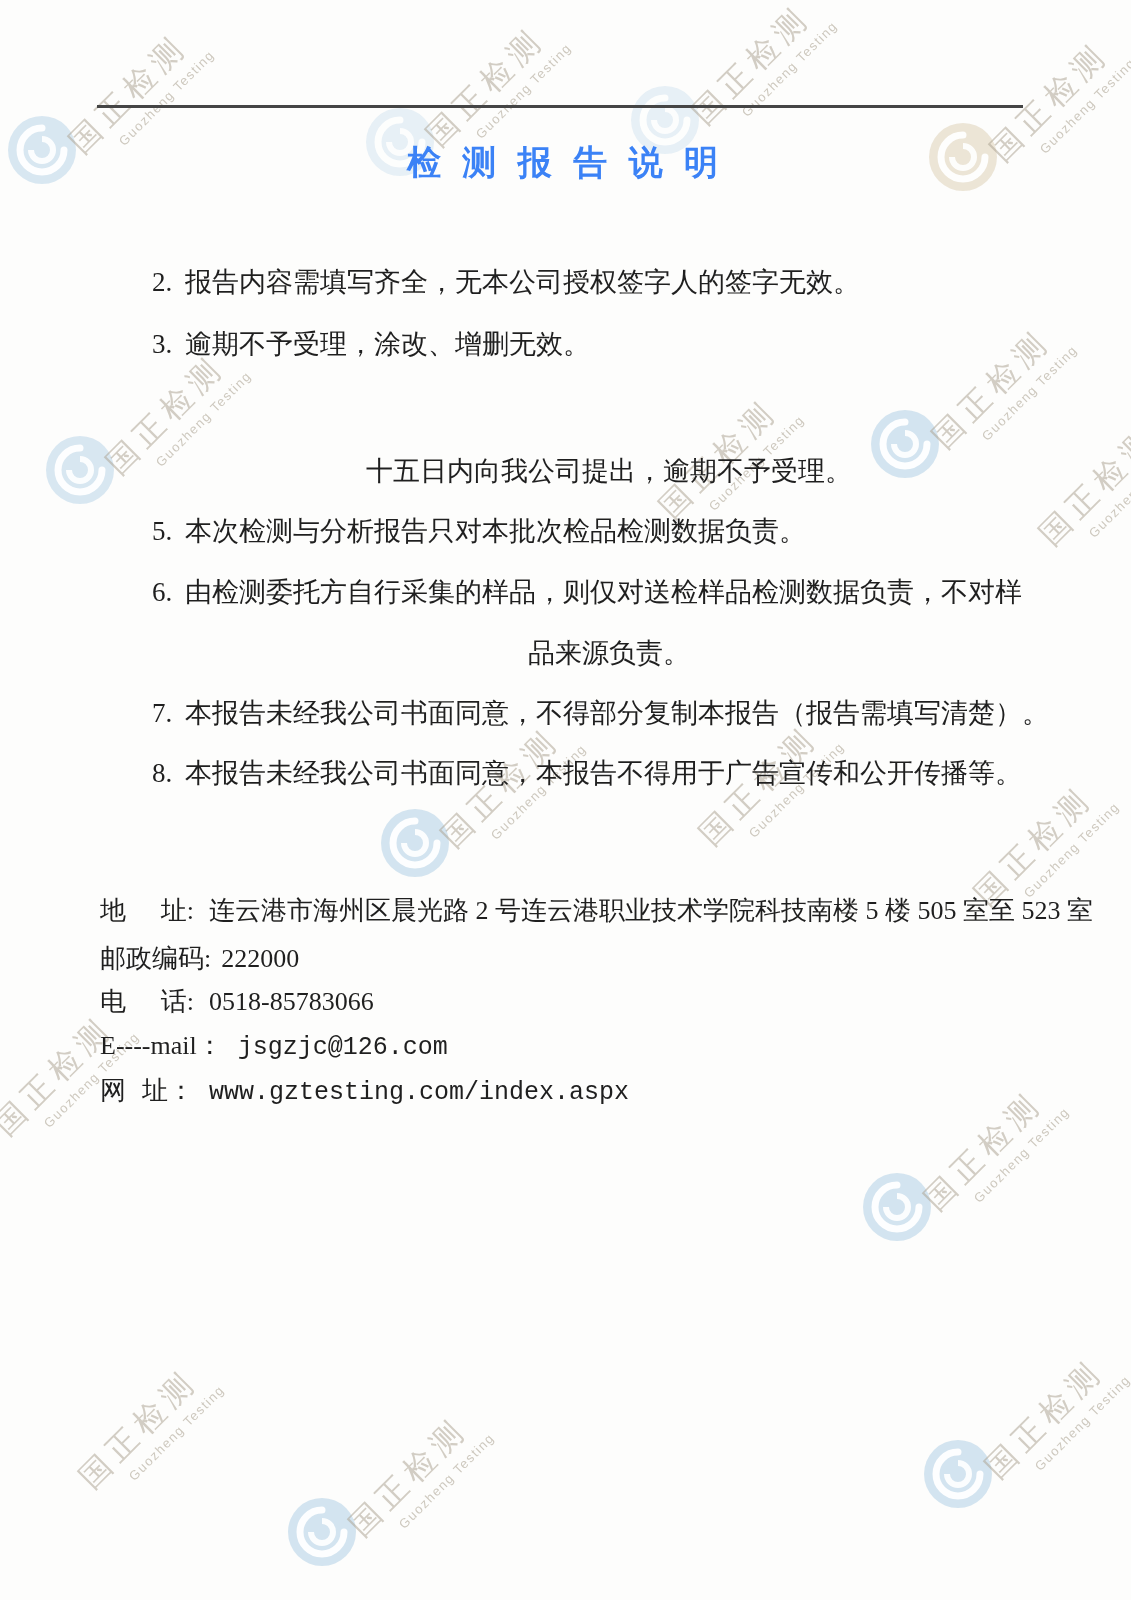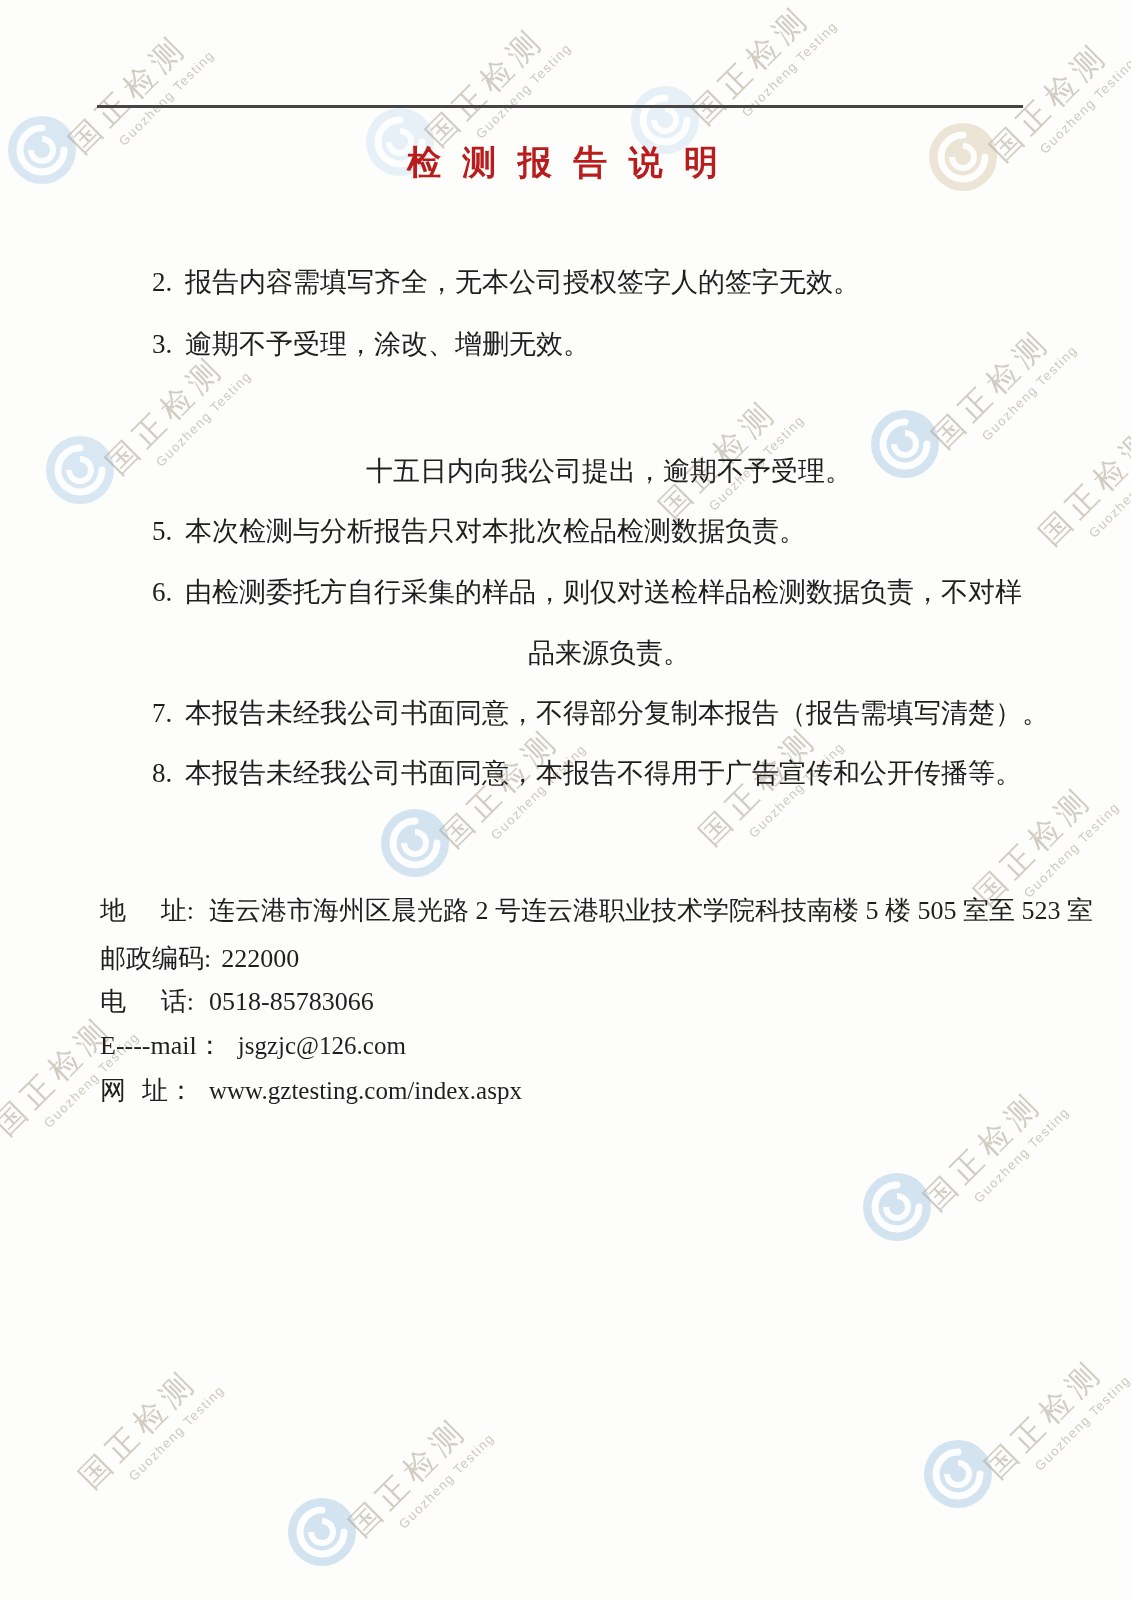--- a/index.html
+++ b/index.html
@@ -16,21 +16,21 @@
   .top-rule{
     position:absolute;left:97px;top:105px;width:926px;height:3px;
     background:#454545;
   }
   
   .doc-title{
     position:absolute;top:140px;left:0;width:100%;
     text-align:center;
     font-family:"Liberation Sans","DejaVu Sans",sans-serif;
     font-weight:bold;font-size:34px;letter-spacing:6px;
-    color:#b91c1c;
+    color:#3b82f6;
   }
   
   .item{
     position:absolute;left:152px;right:98px;
     font-size:27px;line-height:1.25;
     white-space:nowrap;
   }
   .item .num{display:inline-block;width:33px;}
   .item.cont{padding-left:33px;text-align:center;}
   .cma{
@@ -38,21 +38,21 @@
   }
   
   .contact-row{
     position:absolute;left:100px;right:90px;
     font-size:26px;white-space:nowrap;
   }
   .lbl2{
     display:inline-flex;width:94px;justify-content:space-between;
   }
   .val{margin-left:15px;}
-  .val.sans{font-family:Liberation Serif, serif;font-size:25px;}
+  .val.sans{font-family:Liberation Mono, monospace;font-size:25px;}
   
   .wm{
     position:absolute;
     transform:rotate(-45deg);
     transform-origin:0 0;
     pointer-events:none;
     white-space:nowrap;
   }
   .wm-cn{
     display:block;

